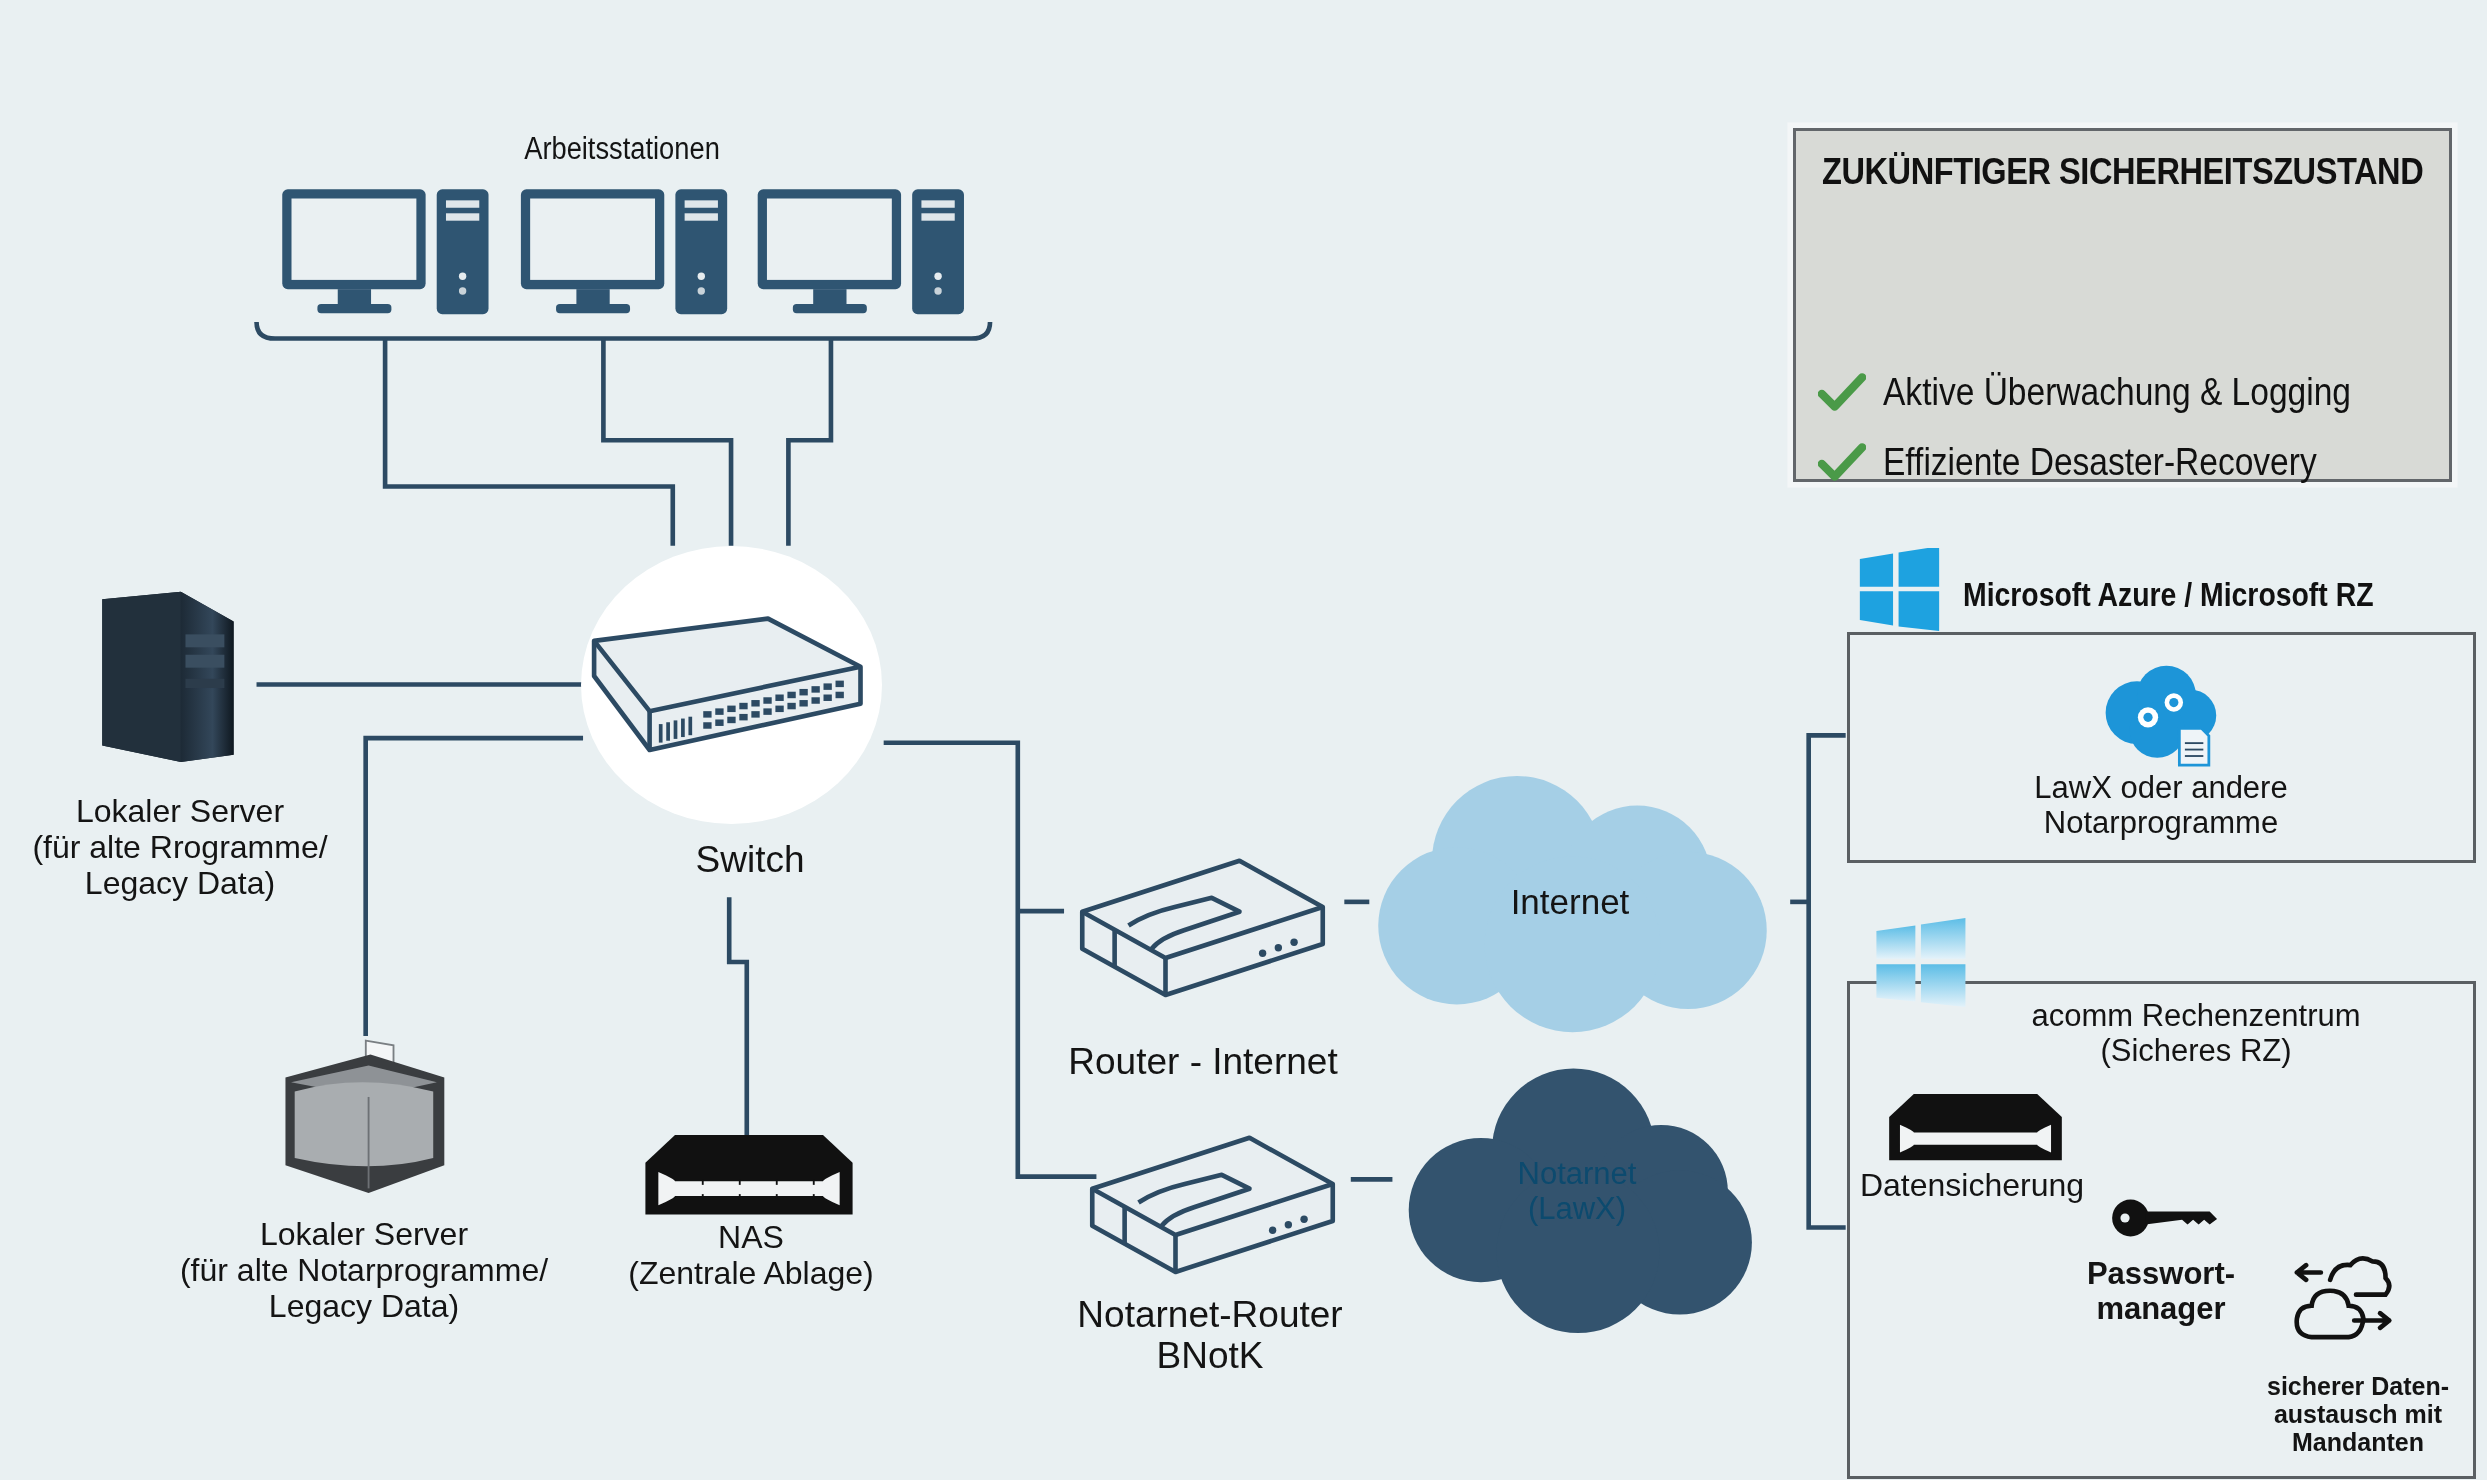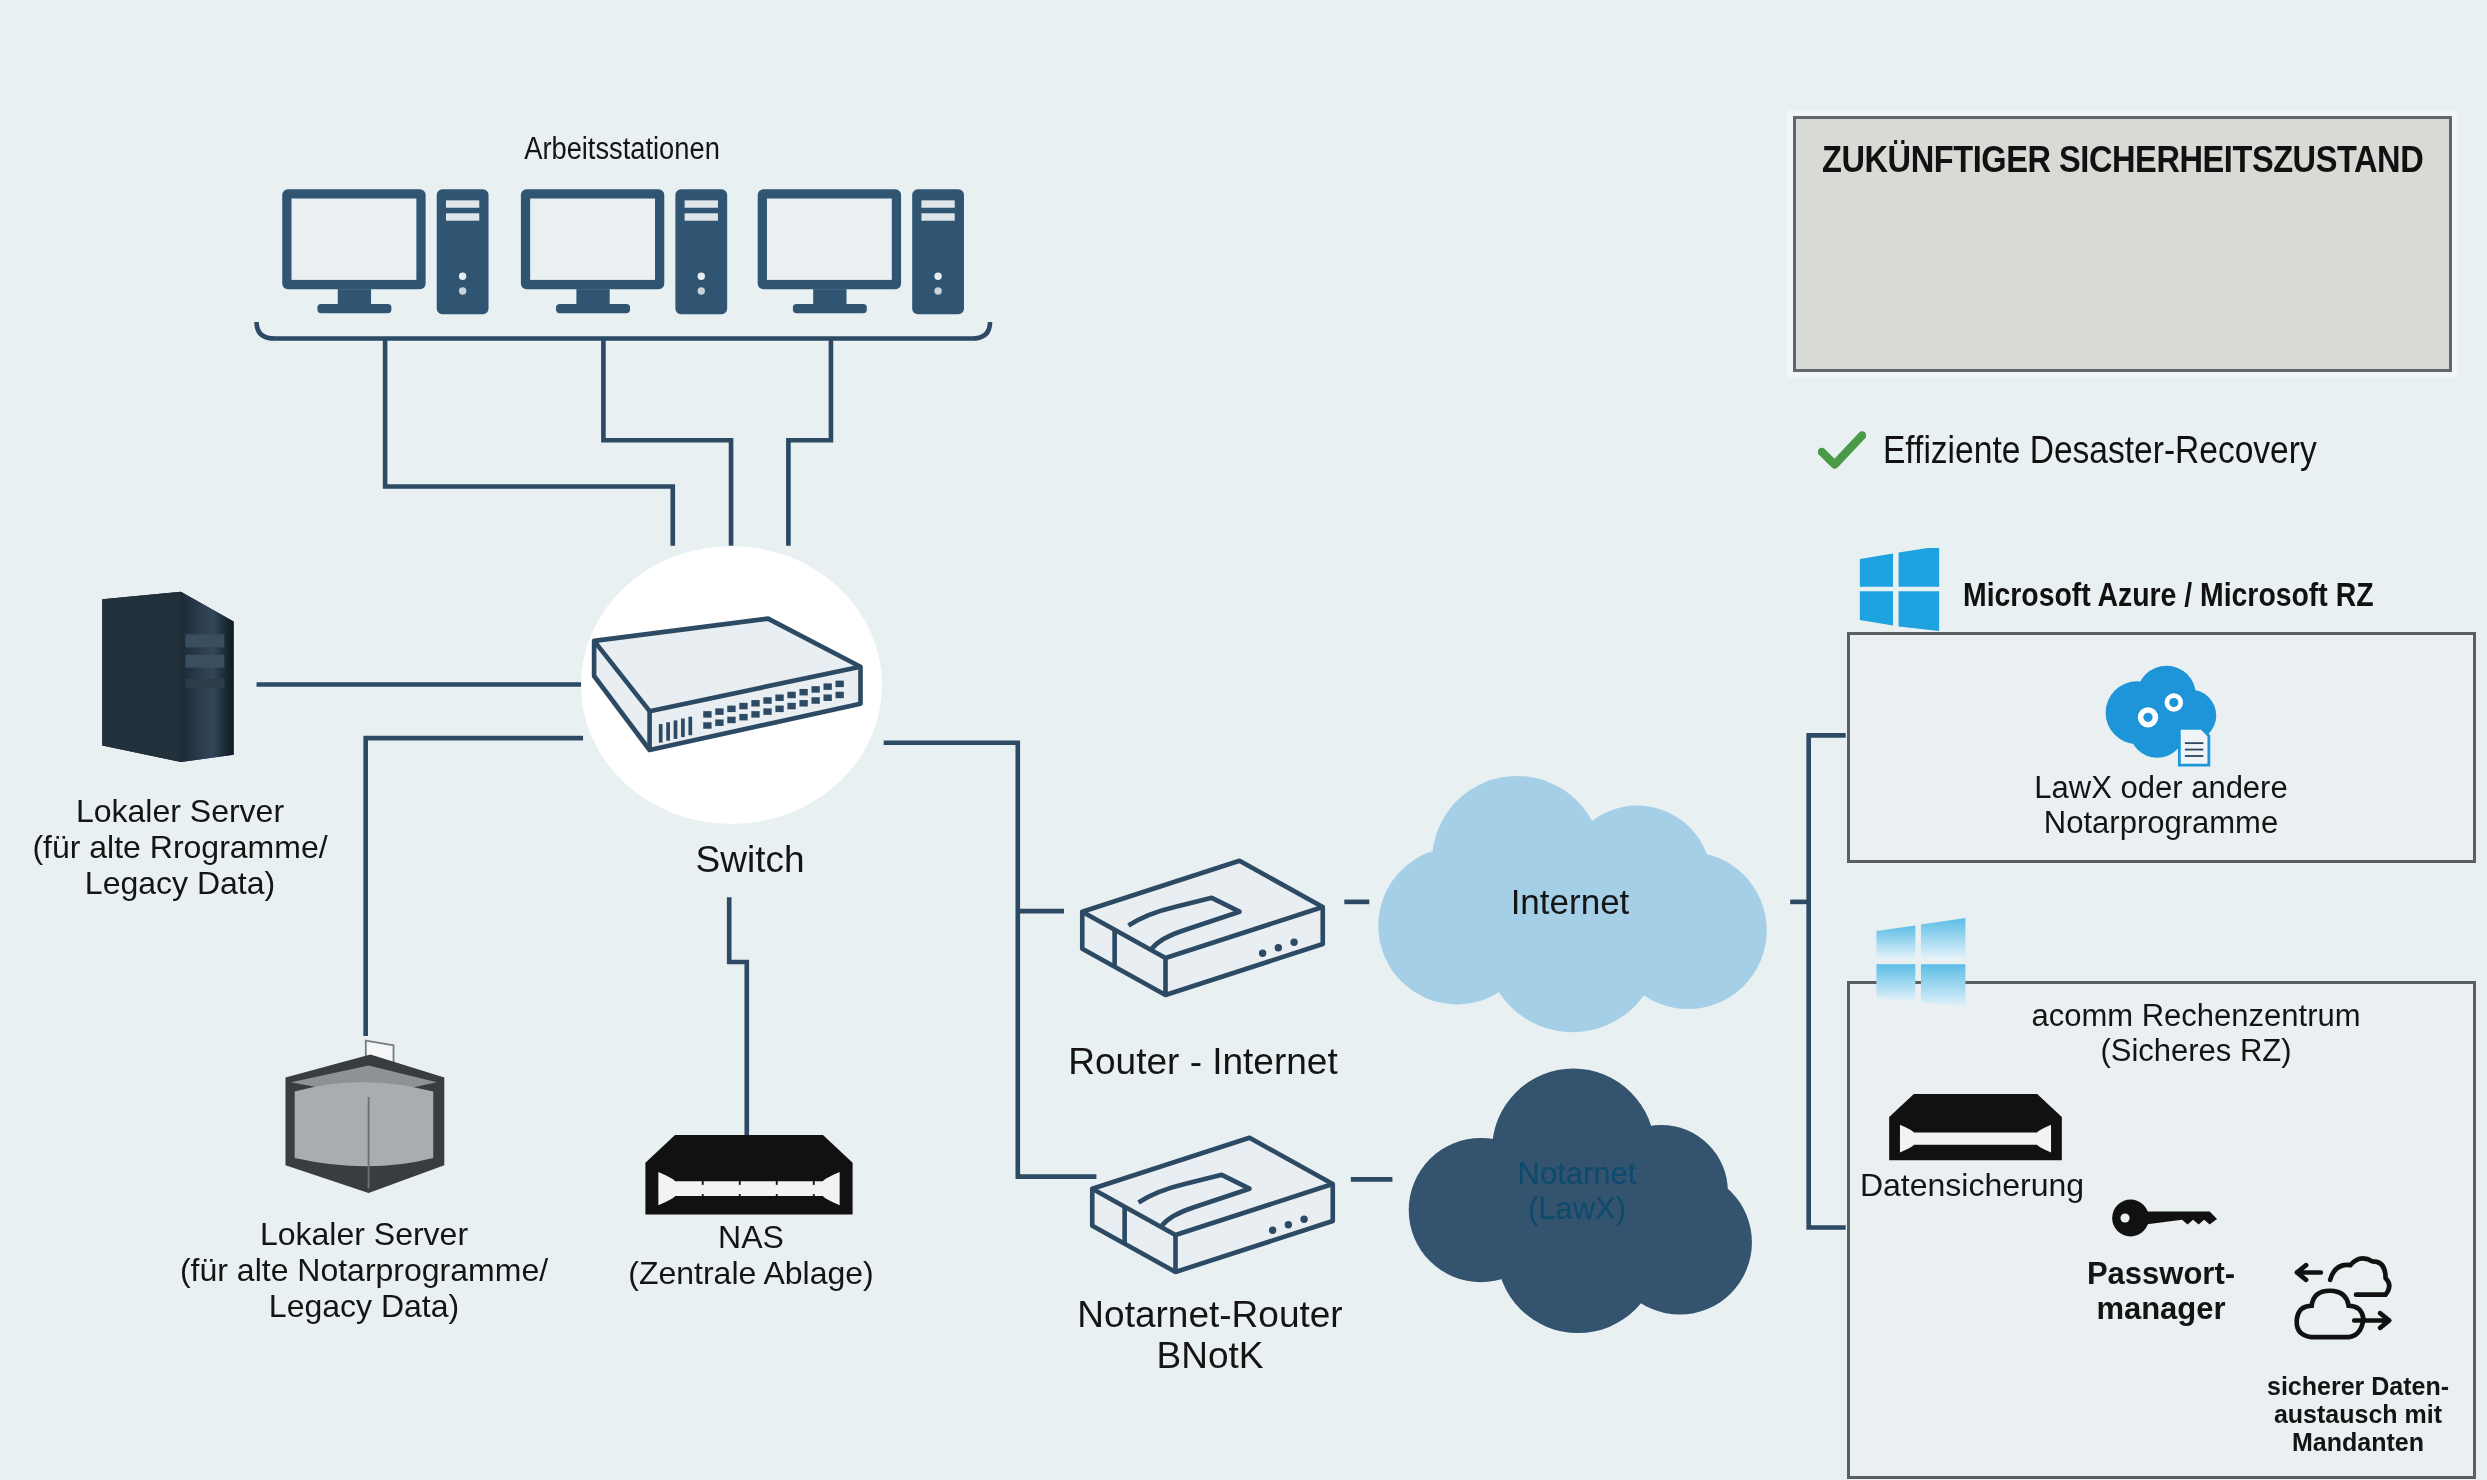--- a/index.html
+++ b/index.html
@@ -2,21 +2,21 @@
 <html style="font-size:15px"><head>
 <meta charset="utf-8">
 <style>
   html, body { margin:0; padding:0; }
   body { width:2487px; height:1480px; background:#e9f0f2; position:relative; overflow:hidden; font-family:"Liberation Sans", sans-serif; color:#111; }
   .abs { position:absolute; }
   .lbl { position:absolute; text-align:center; font-family:"Liberation Sans", sans-serif; color:#141414; line-height:1.12; transform:translateX(-50%); white-space:nowrap; }
   .lbl span { display:block; }
   svg.full { position:absolute; left:0; top:0; }
   .box { position:absolute; border:3.7px solid #5a5f63; box-sizing:border-box; }
-  .check-box { left:1793px; top:116px; width:659px; height:256px; background:#d8dad6; border:3.7px solid #62666a; box-sizing:border-box; box-shadow:0 0 0 5.6px #f3f6f7; }
+  .check-box { left:1793px; top:128px; width:659px; height:354px; background:#d8dad6; border:3.7px solid #62666a; box-sizing:border-box; box-shadow:0 0 0 5.6px #f3f6f7; }
   .check-title { position:absolute; left:26px; top:20.4px; font-size:37px; font-weight:bold; letter-spacing:-0.5px; transform:scaleX(0.88); transform-origin:left; white-space:nowrap; }
   .check-item { position:absolute; left:22px; height:56px; display:flex; align-items:center; white-space:nowrap; }
   .check-item .tick { width:48px; height:44px; margin-right:16.7px; }
   .check-item .txt { font-size:39px; transform:scaleX(0.86); transform-origin:left; display:inline-block; }
 </style>
 </head>
 <body>
 
 <svg class="full" width="2487" height="1480" viewBox="0 0 2688 1600">
   <g fill="none" stroke="#2c4a63" stroke-width="5">
@@ -245,20 +245,26 @@
     <circle cx="200" cy="205" r="88"></circle>
   </g>
 </svg>
 <div class="lbl" style="left:1577px; top:1157px; font-size:31px; color:#0c4a6e;">
   <span>Notarnet</span>
   <span>(LawX)</span>
 </div>
 
 <div class="abs check-box">
   <div class="check-title">ZUKÜNFTIGER SICHERHEITSZUSTAND</div>
+  <div class="check-item" style="top:233px;">
+    <svg class="tick" viewBox="0 0 52 48">
+        <path d="M4 26 L18 40 L48 8" fill="none" stroke="#4a9a48" stroke-width="9" stroke-linecap="round" stroke-linejoin="round"></path>
+      </svg>
+    <span class="txt">Aktive Überwachung &amp; Logging</span>
+  </div>
   <div class="check-item" style="top:303px;">
     <svg class="tick" viewBox="0 0 52 48">
         <path d="M4 26 L18 40 L48 8" fill="none" stroke="#4a9a48" stroke-width="9" stroke-linecap="round" stroke-linejoin="round"></path>
       </svg>
     <span class="txt">Effiziente Desaster-Recovery</span>
   </div>
 </div>
 
 <svg class="abs" style="left:1858px; top:548px;" width="83" height="83" viewBox="0 0 90 90">
   <g fill="#1ea2e0">

